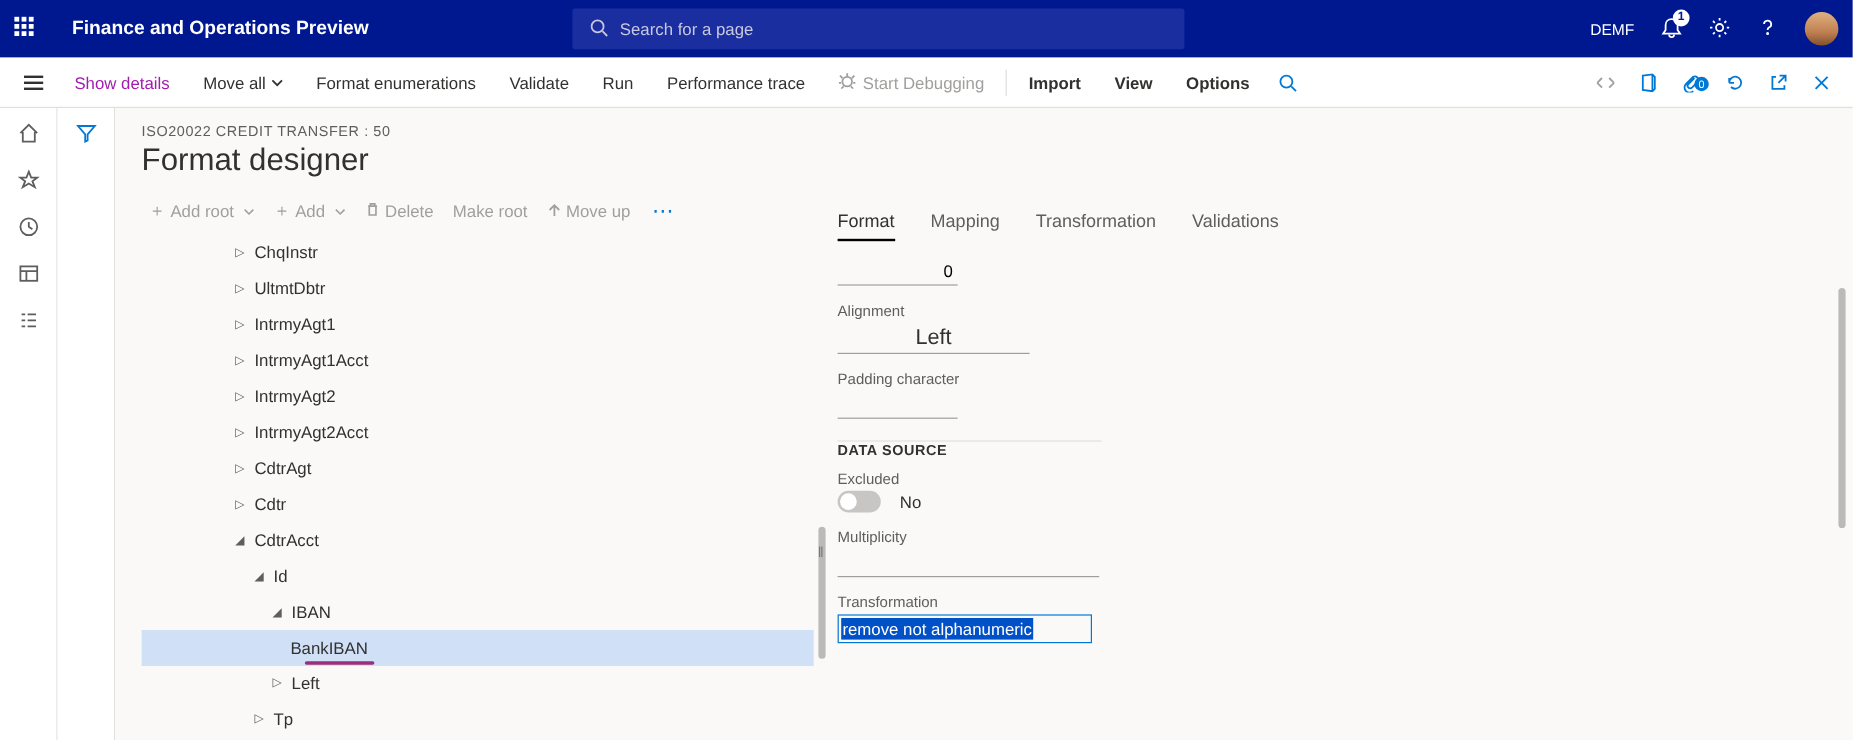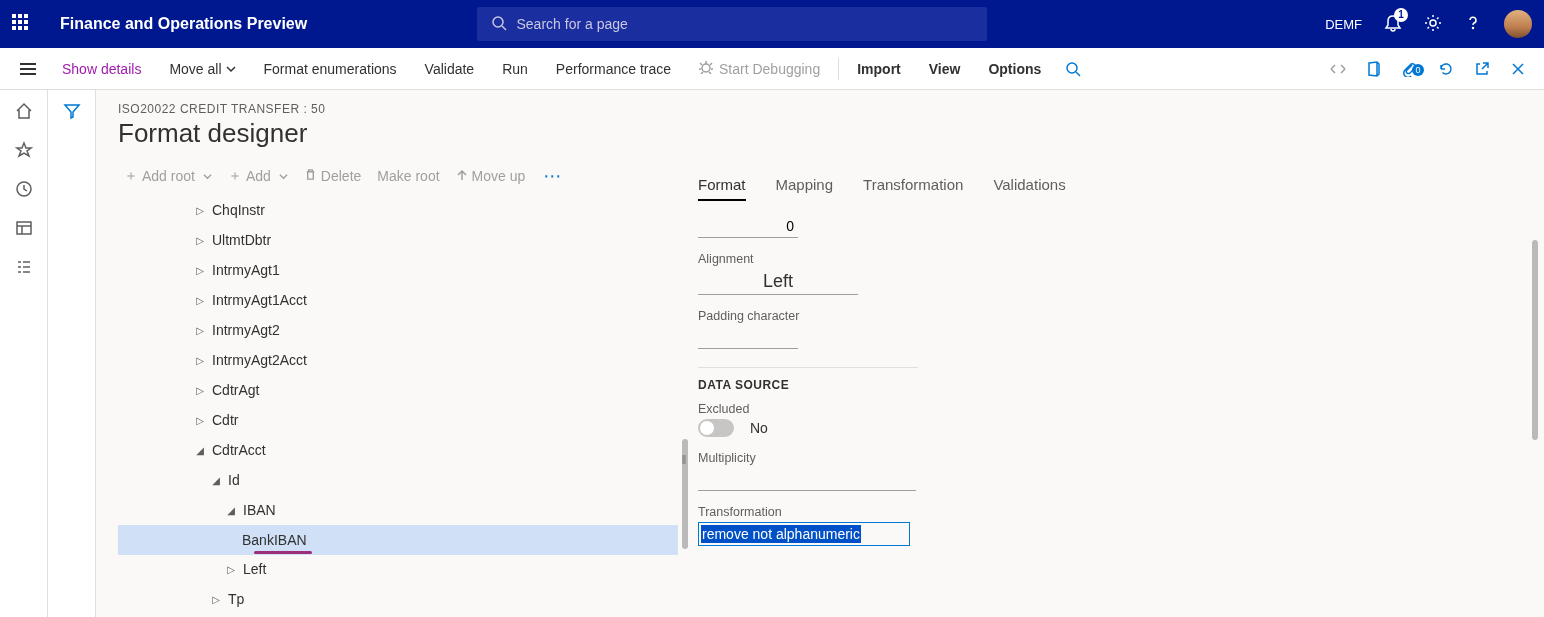--- a/index.html
+++ b/index.html
@@ -71,21 +71,21 @@
   .tab { cursor:pointer; padding-bottom:6px; }
   .tab.active { color:#323130; border-bottom:2px solid #000000; }
   
   .form-body { margin-top:14px; }
   .fld { margin-bottom:14px; }
   .fld-input { border:none; border-bottom:1px solid #a19f9d; background:transparent; font-size:14px; padding:3px 4px; outline:none; }
   .w100 { width:100px; text-align:right; }
   .fld-label { font-size:12.5px; color:#605e5c; margin-bottom:3px; display:block; }
   .fld-val { font-size:18px; color:#323130; padding:2px 4px; border-bottom:1px solid #a19f9d; display:inline-block; min-width:160px;text-align:center; }
   
-  .section-hdr { font-size:12px; font-weight:600; letter-spacing:0.5px; color:#323130; margin:18px 0 10px 0; border-top:1px solid #e1dfdd; padding-top:10px; width:220px; }
+  .section-hdr { font-size:12px; font-weight:600; letter-spacing:0.5px; color:#323130; margin:18px 0 10px 0; border-top:1px solid #e1dfdd; padding-top:0; width:220px; }
   
   .toggle { width:36px; height:18px; background:#c8c6c4; border-radius:9px; position:relative; display:inline-block; vertical-align:middle; cursor:pointer; }
   .toggle .knob { width:14px; height:14px; background:#fff; border-radius:50%; position:absolute; top:2px; left:2px; }
   .toggle-lbl { display:inline-block; margin-left:12px; font-size:14px; vertical-align:middle; }
   
   .trans-box { border:1px solid #0078d4; width:212px; height:24px; display:flex; align-items:center; padding:0 2px; }
   .trans-sel { background:#0050c7; color:#fff; padding:1px 1px; font-size:14px; }
   
   .page-scroll { position:absolute; right:6px; top:150px; width:6px; height:200px; background:rgba(0,0,0,0.25); border-radius:3px; }
   

